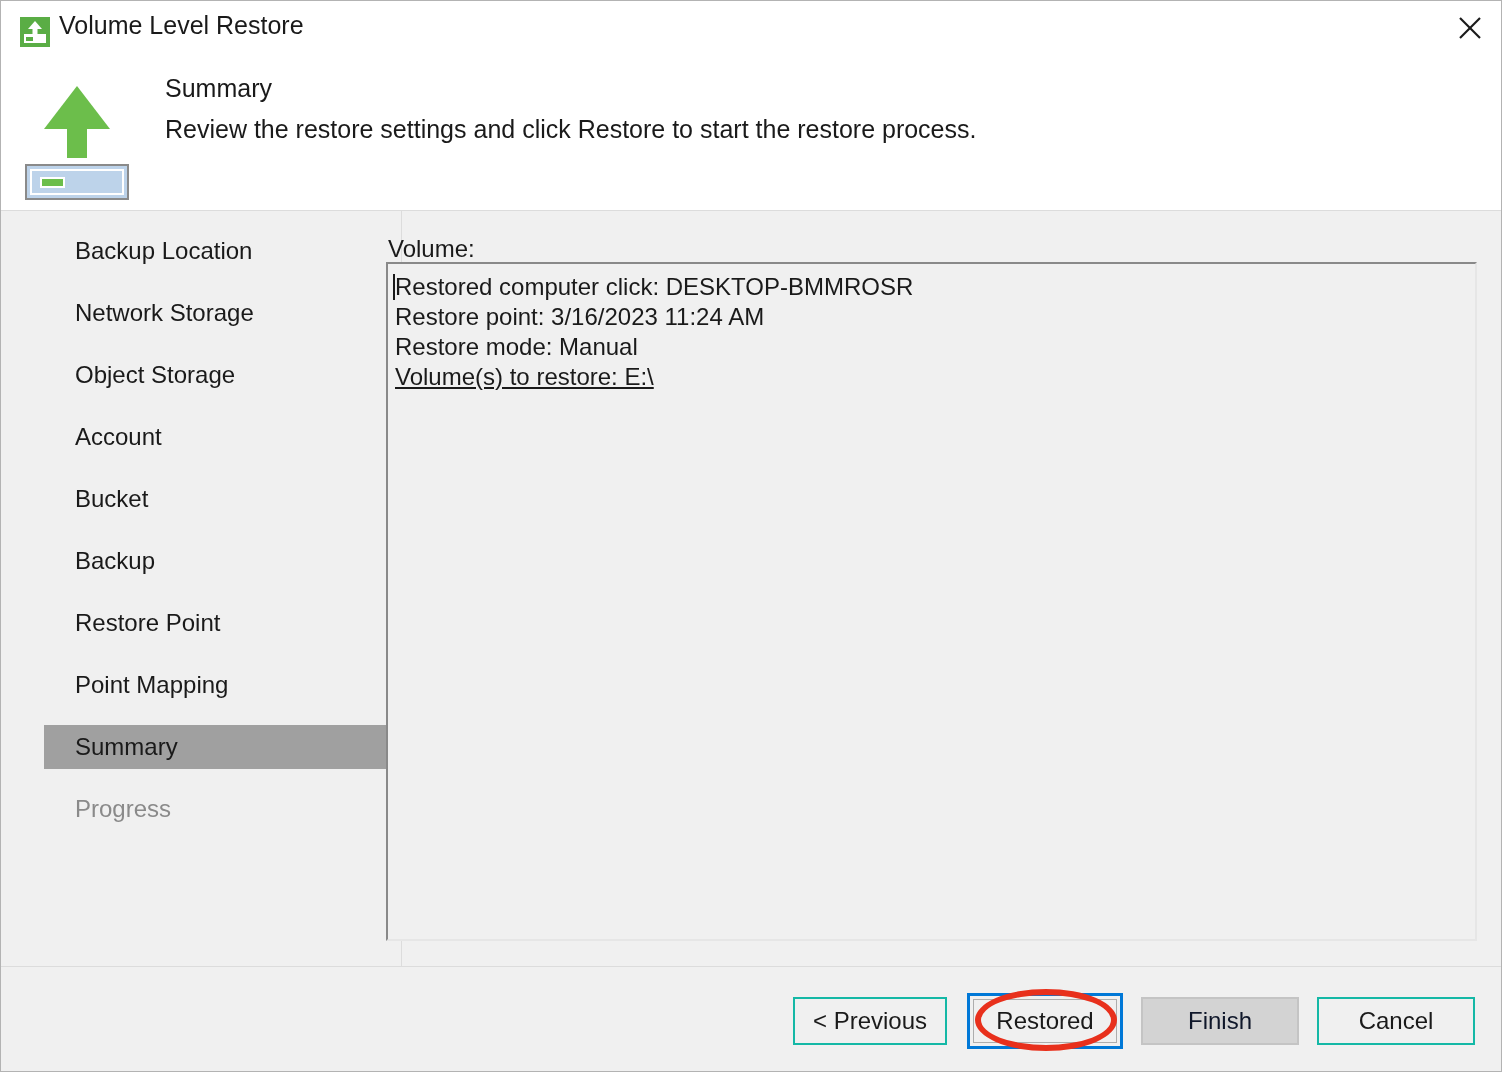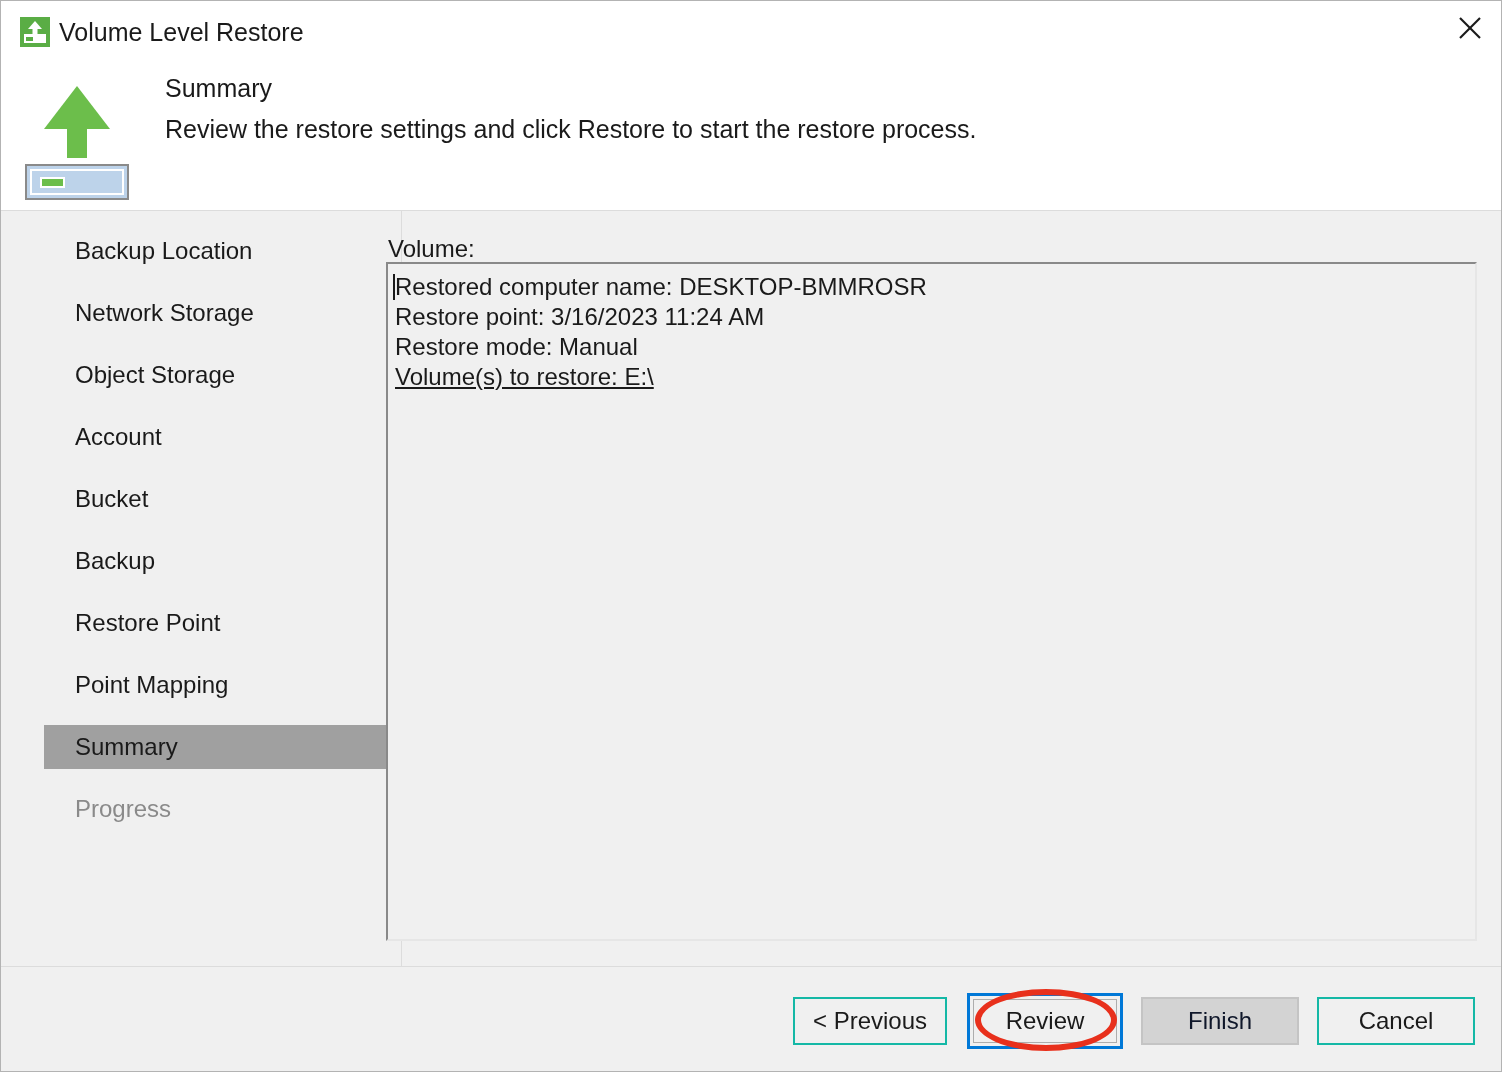--- a/index.html
+++ b/index.html
@@ -60,21 +60,21 @@
     box-sizing: border-box;
   }
   #title-icon .bar-inner {
     position: absolute;
     left: 2px; top: 2.5px;
     width: 7px; height: 4px;
     background: #5aad45;
   }
   #title-text {
     position: absolute;
-    left: 58px; top: 16px;
+    left: 58px; top: 9px;
     font-size: 25px;
     color: #1a1a1a;
     line-height: 30px;
     white-space: nowrap;
   }
   #close-button {
     position: absolute;
     right: 0; top: 0;
     width: 62px; height: 54px;
     display: flex;
@@ -387,36 +387,36 @@
         </div>
         <div class="nav-item disabled" style="top: 576px;">
           <span class="nav-label">Progress</span>
         </div>
       </div>
 
     <div id="content">
       <div id="summary-label">Volume:</div>
       <div id="summary-box">
         <div id="summary-caret"></div>
-      <div class="summary-line" style="top: 8px;">Restored computer name: DESKTOP-BMMROSR</div>
+      <div class="summary-line" style="top: 8px;">Restored computer click: DESKTOP-BMMROSR</div>
           <div class="summary-line" style="top: 38px;">Restore point: 3/16/2023 11:24 AM</div>
           <div class="summary-line" style="top: 68px;">Restore mode: Manual</div>
           <div class="summary-line" style="top: 98px; text-decoration: underline;">Volume(s) to restore: E:\</div>
         </div>
     </div>
 
   </div>
 
   <div id="divider-bottom"></div>
 
   <div id="footer">
     <div class="dlg-button" id="btn-previous" style="left:792px;width:154px;">&lt; Previous</div>
 
     <div id="btn-restore-wrap">
-      <div id="btn-restore">Review</div>
+      <div id="btn-restore">Restored</div>
     </div>
 
     <div class="dlg-button disabled" id="btn-finish" style="left:1140px;width:158px;">Finish</div>
 
     <div class="dlg-button" id="btn-cancel" style="left:1316px;width:158px;">Cancel</div>
   </div>
 
   <div id="annotation-oval"></div>
 
 </div>

